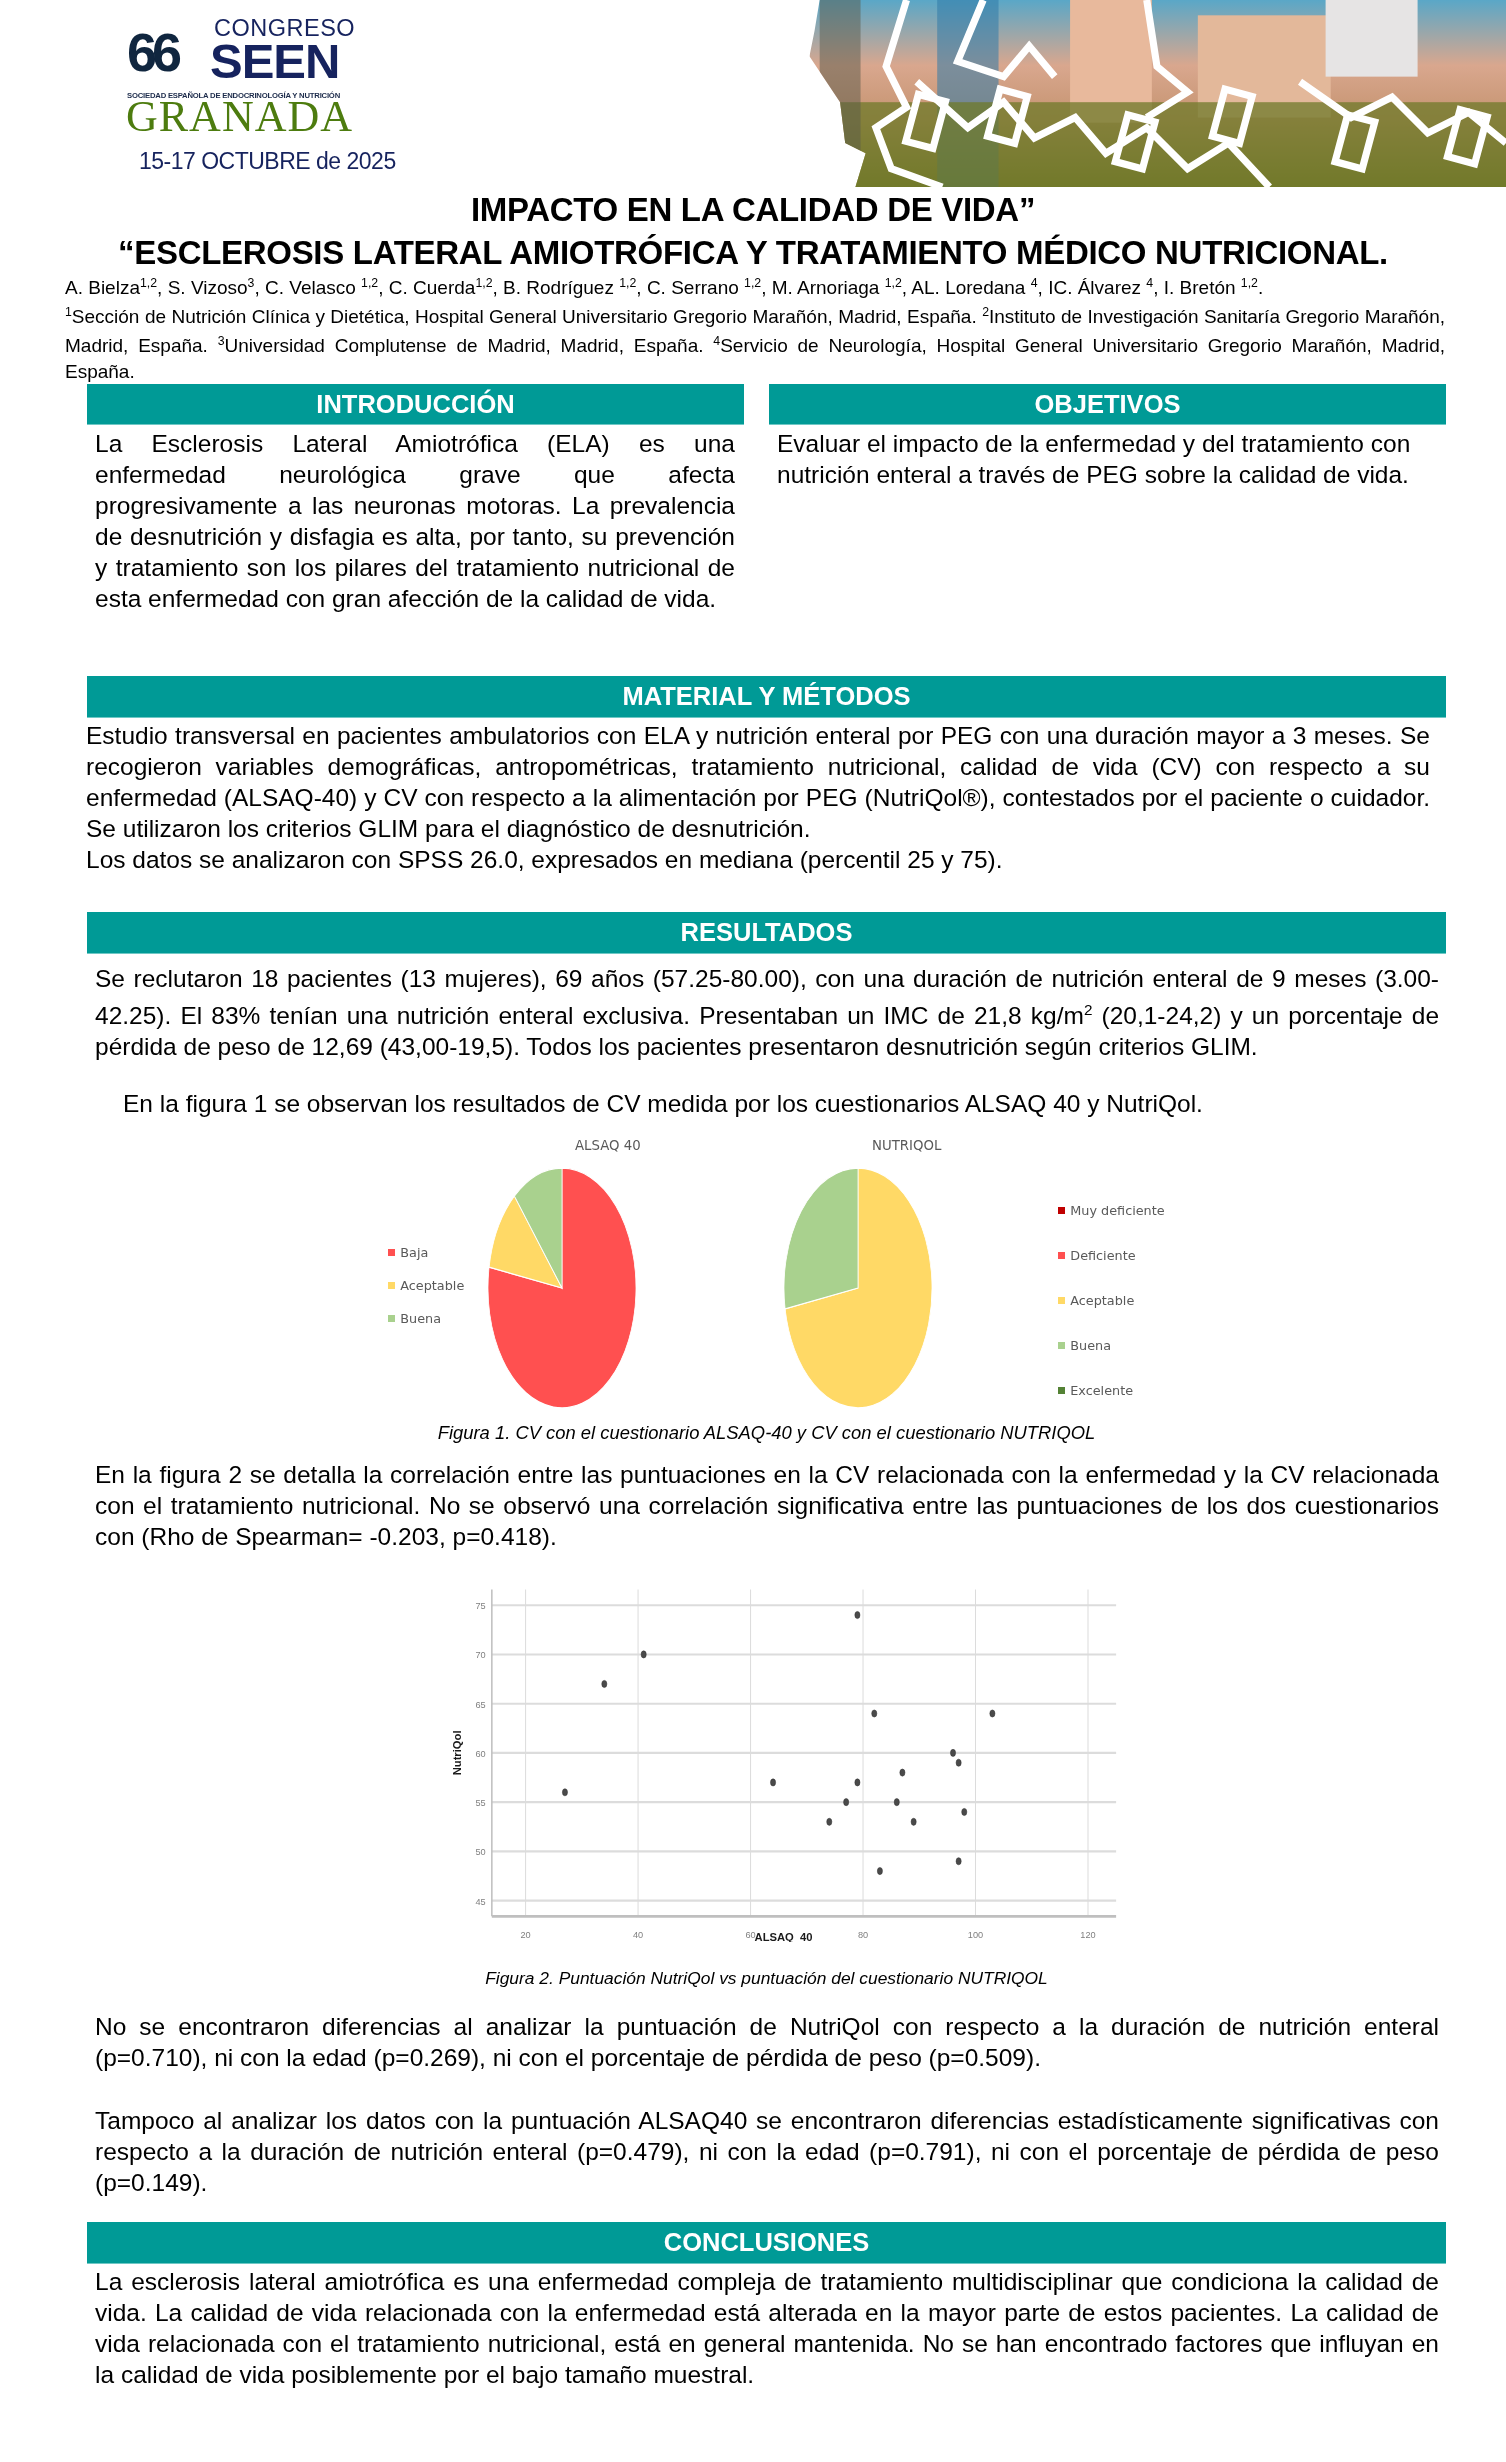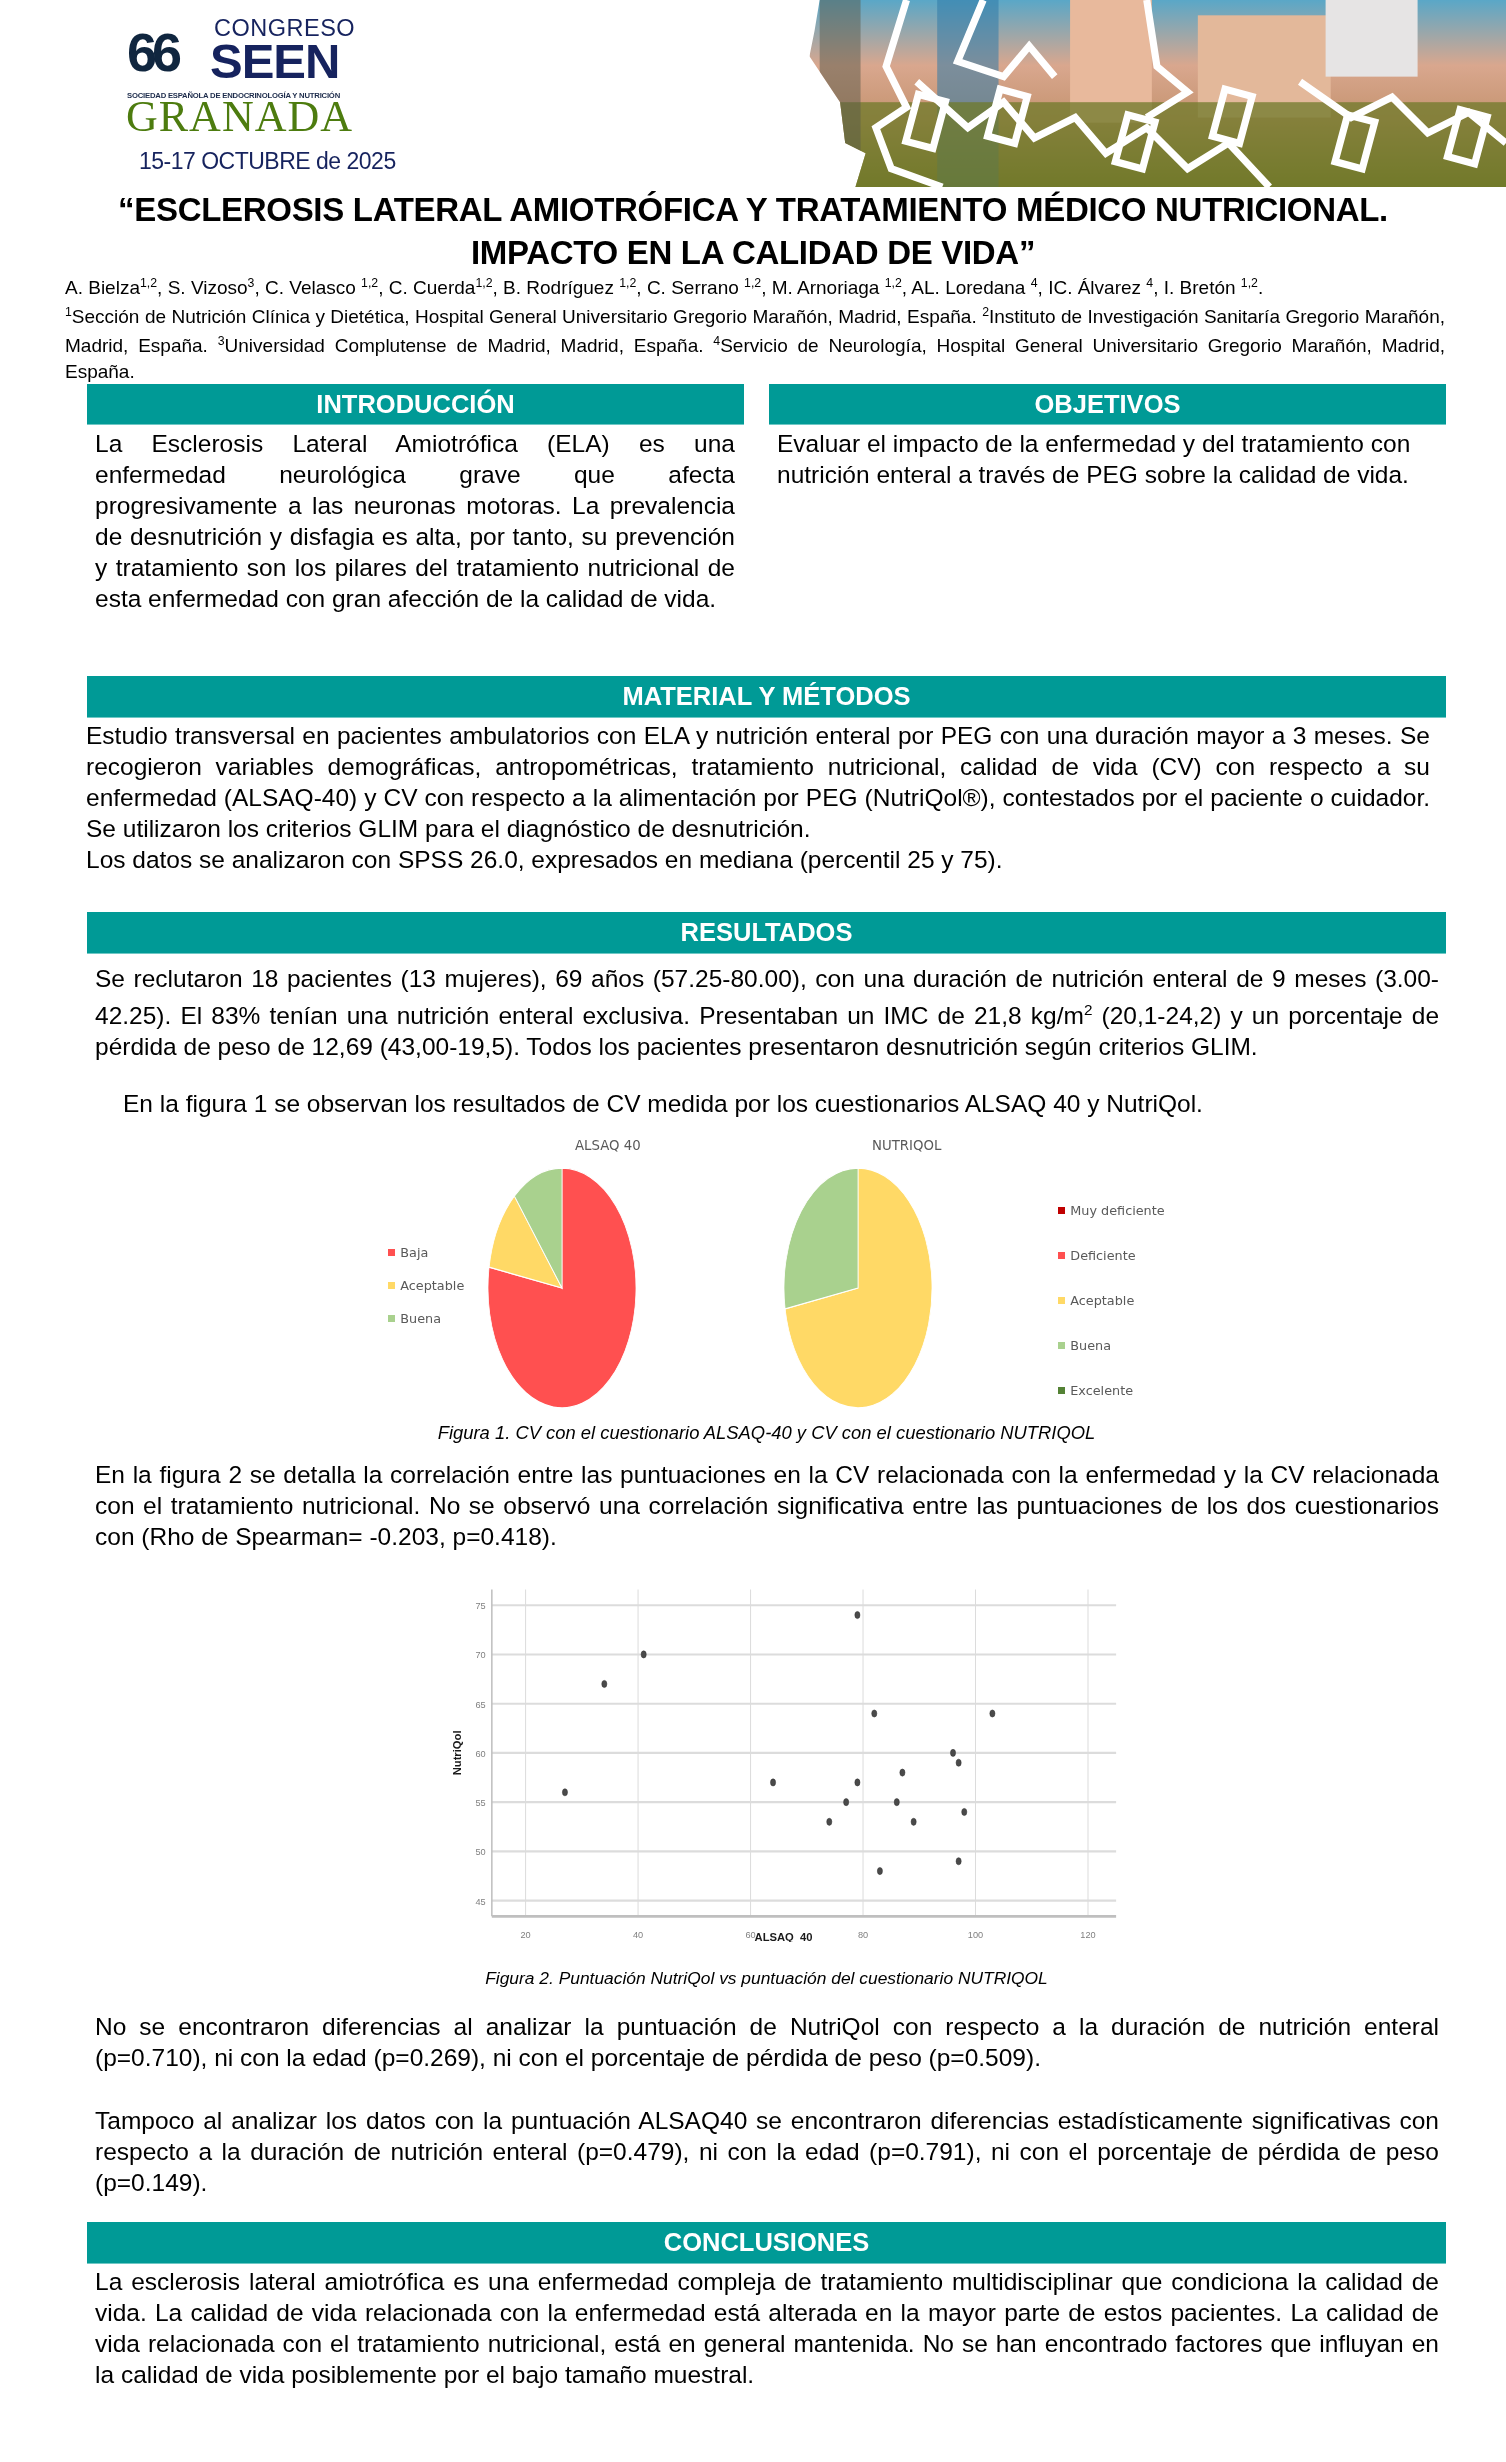--- a/index.html
+++ b/index.html
@@ -86,22 +86,22 @@
         <rect x="650" y="230" width="55" height="95" transform="rotate(15 677 277)"></rect>
         <rect x="840" y="180" width="55" height="95" transform="rotate(15 867 227)"></rect>
         <rect x="1080" y="230" width="55" height="95" transform="rotate(15 1107 277)"></rect>
         <rect x="1300" y="220" width="55" height="95" transform="rotate(15 1327 267)"></rect>
       </g>
     </g>
   </svg>
 </div>
 
 <div class="title">
+  <div>IMPACTO EN LA CALIDAD DE VIDA”</div>
   <div>“ESCLEROSIS LATERAL AMIOTRÓFICA Y TRATAMIENTO MÉDICO NUTRICIONAL.</div>
-  <div>IMPACTO EN LA CALIDAD DE VIDA”</div>
 </div>
 
 <div class="authors">
   <span><span>A. Bielza</span><sup>1,2</sup><span>, </span></span><span><span>S. Vizoso</span><sup>3</sup><span>, </span></span><span><span>C. Velasco </span><sup>1,2</sup><span>, </span></span><span><span>C. Cuerda</span><sup>1,2</sup><span>, </span></span><span><span>B. Rodríguez </span><sup>1,2</sup><span>, </span></span><span><span>C. Serrano </span><sup>1,2</sup><span>, </span></span><span><span>M. Arnoriaga </span><sup>1,2</sup><span>, </span></span><span><span>AL. Loredana </span><sup>4</sup><span>, </span></span><span><span>IC. Álvarez </span><sup>4</sup><span>, </span></span><span><span>I. Bretón </span><sup>1,2</sup><span>.</span></span>
 </div>
 
 <div class="affil">
   <sup>1</sup><span>Sección de Nutrición Clínica y Dietética, Hospital General Universitario Gregorio Marañón, Madrid, España. </span><sup>2</sup><span>Instituto de Investigación Sanitaría Gregorio Marañón, Madrid, España. </span><sup>3</sup><span>Universidad Complutense de Madrid, Madrid, España. </span><sup>4</sup><span>Servicio de Neurología, Hospital General Universitario Gregorio Marañón, Madrid, España.</span>
 </div>
 

